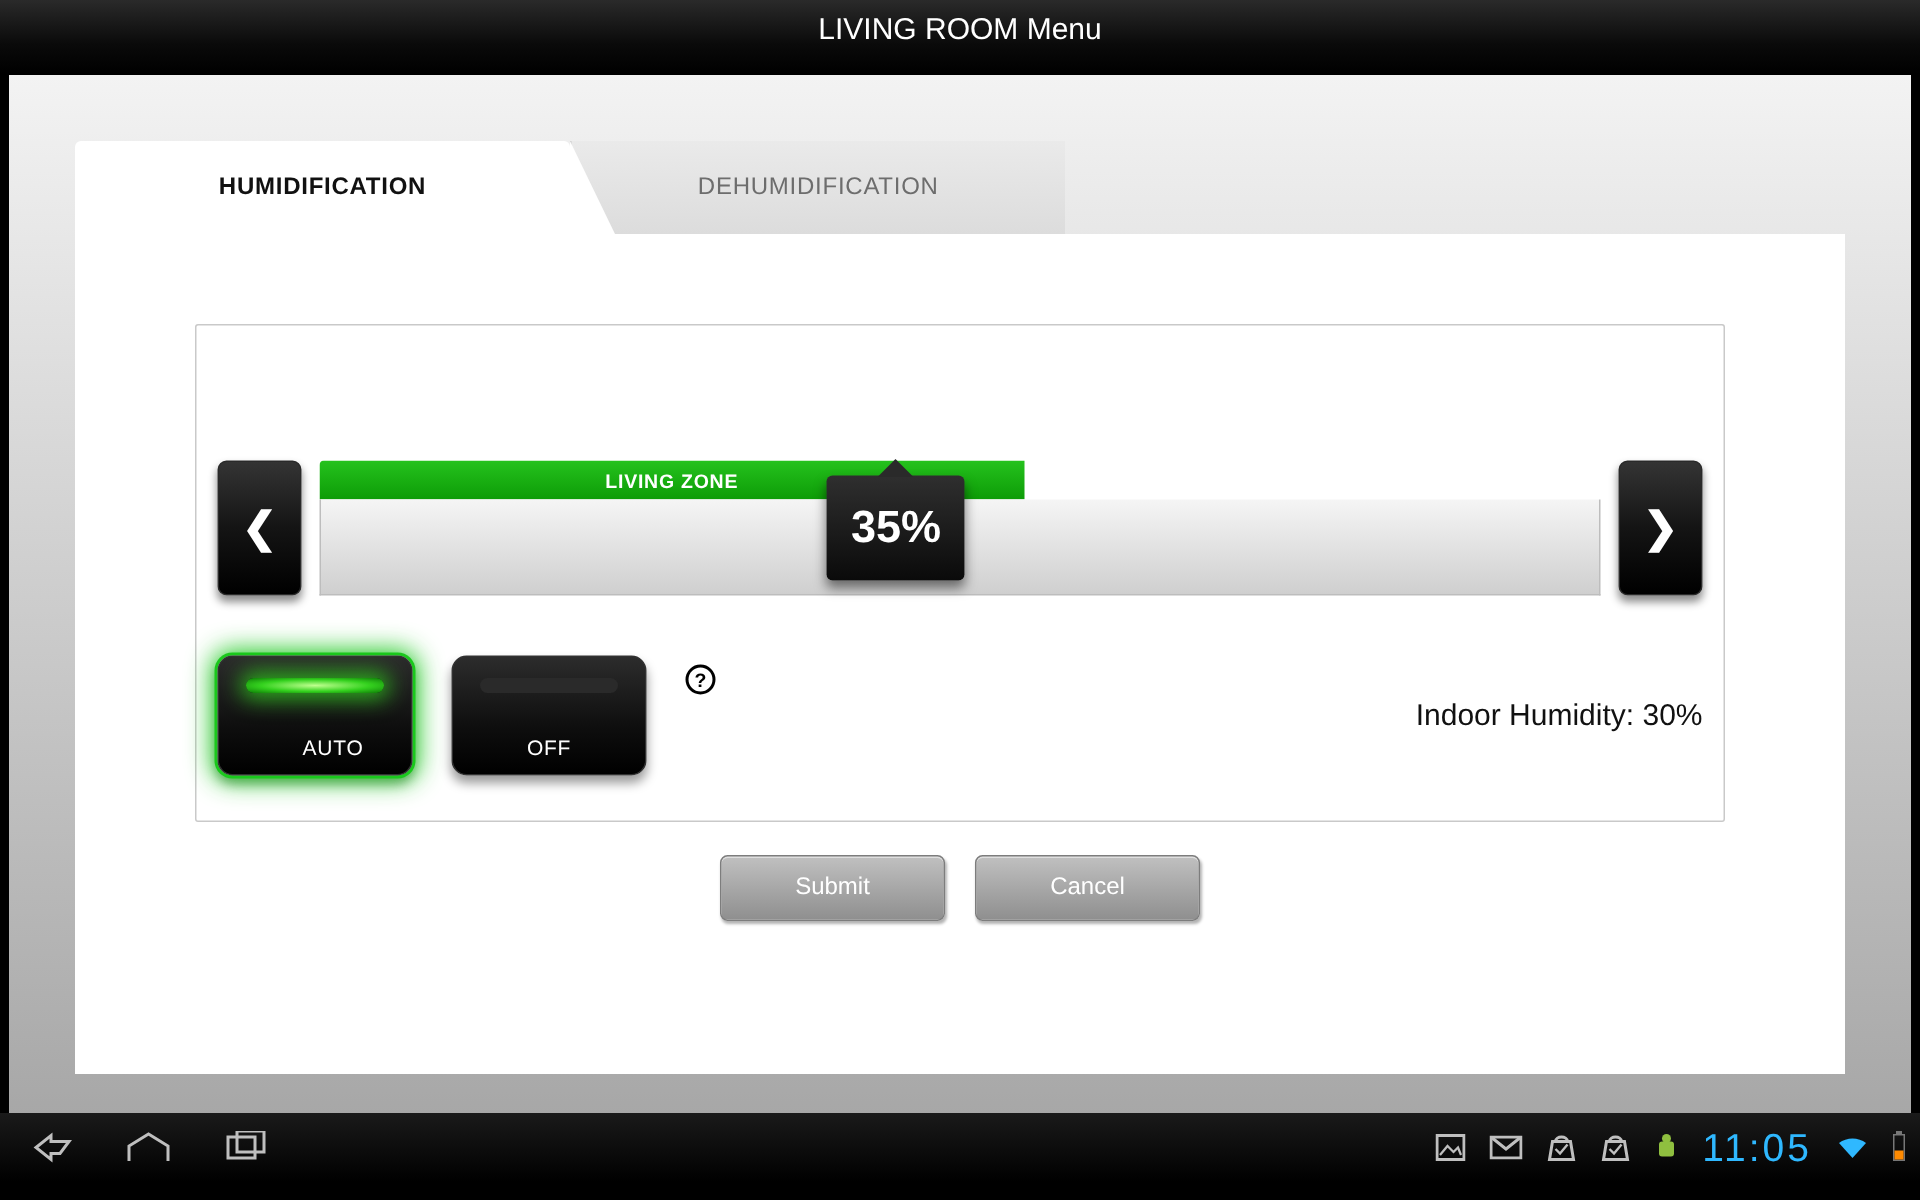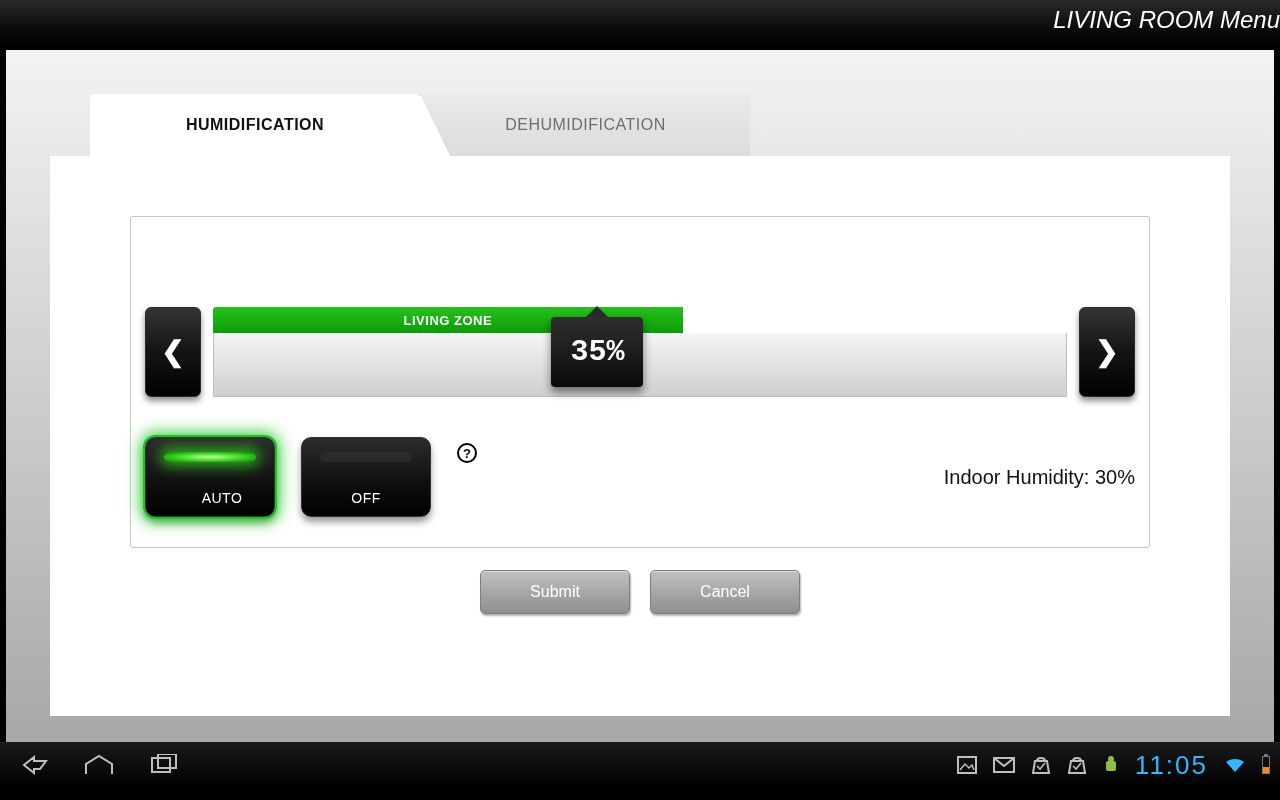--- a/index.html
+++ b/index.html
@@ -4,37 +4,36 @@
 <style>
   * { box-sizing: border-box; margin: 0; padding: 0; }
   html, body { width: 1280px; height: 800px; overflow: hidden; font-family: "Helvetica Neue", Arial, sans-serif; }
   body { background: #000; position: relative; }
 
   
   .titlebar {
     height: 50px;
     background: linear-gradient(#2a2a2a, #0a0a0a 60%, #000);
     color: #fff;
-    text-align: right;
+    text-align: center;
     line-height: 40px;
-    font-size: 24px;
+    font-size: 20px;
     border-bottom: 1px solid #000;
-    font-style: italic;
   }
 
   
   .backdrop {
     position: absolute;
     top: 50px; left: 6px; right: 6px; bottom: 46px;
     background: linear-gradient(#f3f3f3, #a6a6a6);
     padding: 44px 44px 20px 44px;
   }
 
   
-  .tabs { display: flex; height: 62px; margin-left: 40px; }
+  .tabs { display: flex; height: 62px; }
   .tab {
     width: 330px;
     text-align: center;
     line-height: 62px;
     font-size: 16px;
     letter-spacing: .5px;
     position: relative;
   }
   .tab.active {
     background: #fff;
@@ -88,21 +87,20 @@
   .bar-wrap { flex:1; }
   .zones { display:flex; height:26px; border-radius:3px 3px 0 0; overflow:hidden; font-size:13px; font-weight:700; color:#fff; letter-spacing:.5px; }
   .zone-dry { flex: 0 0 45%; background:linear-gradient(#d11b2e,#a5081a); display:flex; align-items:center; justify-content:center; }
   .zone-comfort { flex: 0 0 55%; background:linear-gradient(#25c21d,#0d9c07); display:flex; align-items:center; justify-content:center; }
   .track {
     height: 64px;
     background: linear-gradient(#f5f5f5, #cfcfcf);
     border: 1px solid #bdbdbd;
     border-top:none;
     position: relative;
-    font-family: Liberation Mono, monospace;
   }
   .knob {
     position:absolute; top:-16px; left:45%; transform:translateX(-50%);
     width:92px; height:70px;
     background: linear-gradient(#2f2f2f,#0a0a0a);
     border-radius:4px;
     color:#fff; font-weight:800; font-size:30px;
     display:flex; align-items:center; justify-content:center;
     box-shadow: 0 5px 8px rgba(0,0,0,.5);
   }

